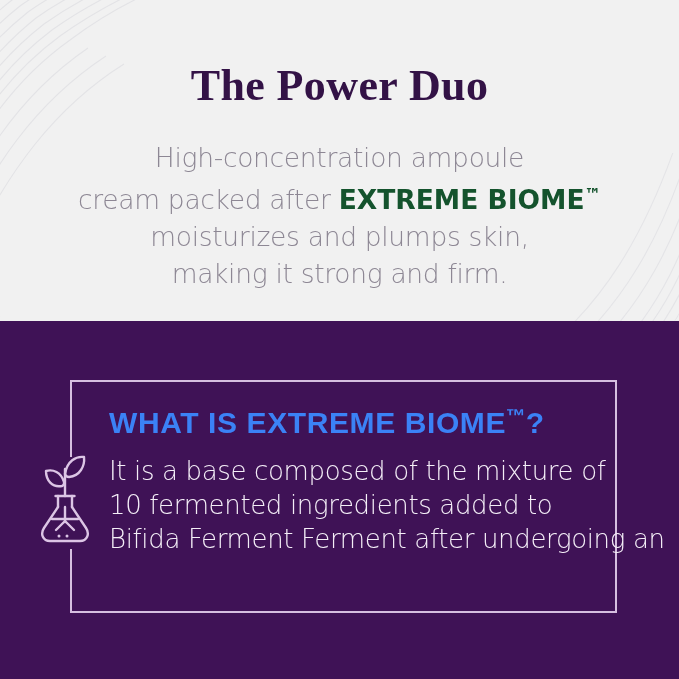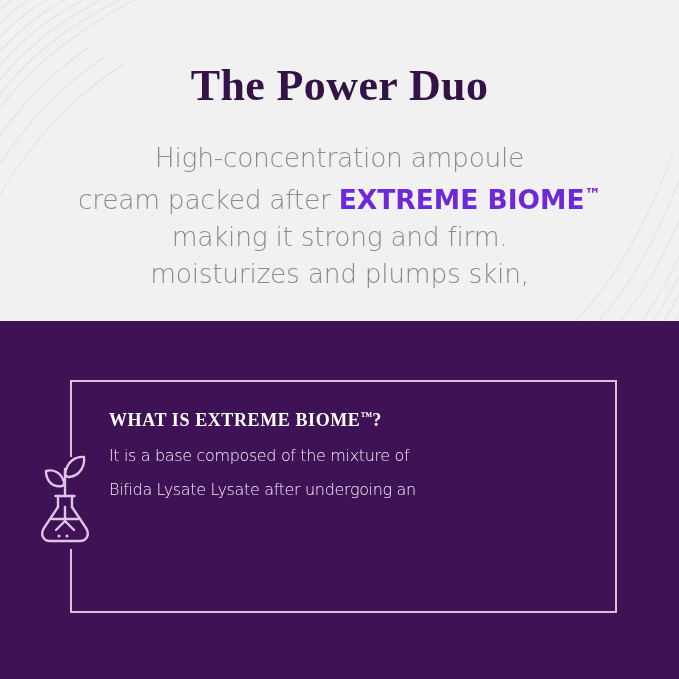--- a/index.html
+++ b/index.html
@@ -71,21 +71,21 @@
     text-align: center;
     font-family: "DejaVu Sans", "Liberation Sans", sans-serif;
     font-weight: 300;
     font-size: 26.5px;
     line-height: 37px;
     color: #8d8794;
     letter-spacing: -0.3px;
   }
   .hero-body .brand {
     font-weight: 700;
-    color: #6d28d9;
+    color: #14532d;
     letter-spacing: 0px;
     text-align: right;
   }
   .hero-body .tm {
     font-size: 0.62em;
     vertical-align: 0.55em;
     letter-spacing: 0;
   }
 
   
@@ -124,41 +124,41 @@
     top: 129px;
     width: 62px;
     height: 100px;
   }
 
   .panel-heading {
     position: absolute;
     left: 109px;
     top: 81px;
     width: 520px;
-    font-family: Liberation Serif, serif;
+    font-family: Liberation Sans, sans-serif;
     font-weight: 700;
-    font-size: 18px;
+    font-size: 30px;
     line-height: 28px;
     letter-spacing: 0.6px;
-    color: #ffffff;
+    color: #3b82f6;
   }
   .panel-heading .tm {
     font-size: 0.66em;
     vertical-align: 0.5em;
     letter-spacing: 0;
   }
 
   .panel-body {
     position: absolute;
     left: 109px;
-    top: 118px;
+    top: 133px;
     width: 530px;
     font-family: "DejaVu Sans", "Liberation Sans", sans-serif;
     font-weight: 300;
-    font-size: 16px;
+    font-size: 26px;
     line-height: 34px;
     letter-spacing: -0.35px;
     color: #f4eef7;
   }
   .panel-body .line { display: block; white-space: nowrap; }
 </style>
 </head>
 <body>
 
 <div id="page">
@@ -200,22 +200,22 @@
         <path d="M14,0 C50,82 96,148 166,194"></path>
         <path d="M30,0 C68,78 114,142 184,186"></path>
       </g>
     </svg>
 
     <div class="hero-title">The Power Duo</div>
 
     <div class="hero-body">
       <div>High-concentration ampoule</div>
       <div><span>cream packed after </span><span class="brand"><span>EXTREME BIOME</span><span class="tm">™</span></span></div>
+      <div>moisturizes and plumps skin,</div>
       <div>making it strong and firm.</div>
-      <div>moisturizes and plumps skin,</div>
     </div>
   </div>
 
   <div class="bottom-section">
 
     <div class="info-box"></div>
     <div class="border-mask"></div>
 
     <svg class="flask-icon" viewBox="0 0 62 100">
       <g fill="none" stroke="#dcc5e5" stroke-width="2.4" stroke-linecap="round" stroke-linejoin="round">
@@ -239,17 +239,18 @@
 
         <circle cx="25" cy="86" r="1.5" fill="#dcc5e5" stroke="none"></circle>
         <circle cx="33" cy="86" r="1.5" fill="#dcc5e5" stroke="none"></circle>
       </g>
     </svg>
 
     <div class="panel-heading"><span>WHAT IS EXTREME BIOME</span><span class="tm">™</span><span>?</span></div>
 
     <div class="panel-body">
       <span class="line">It is a base composed of the mixture of</span>
-      <span class="line">Bifida Lysate Lysate after undergoing an</span>
+      <span class="line">10 fermented ingredients added to</span>
+      <span class="line">Bifida Ferment Ferment after undergoing an</span>
     </div>
   </div>
 
 </div>
 
 </body></html>

